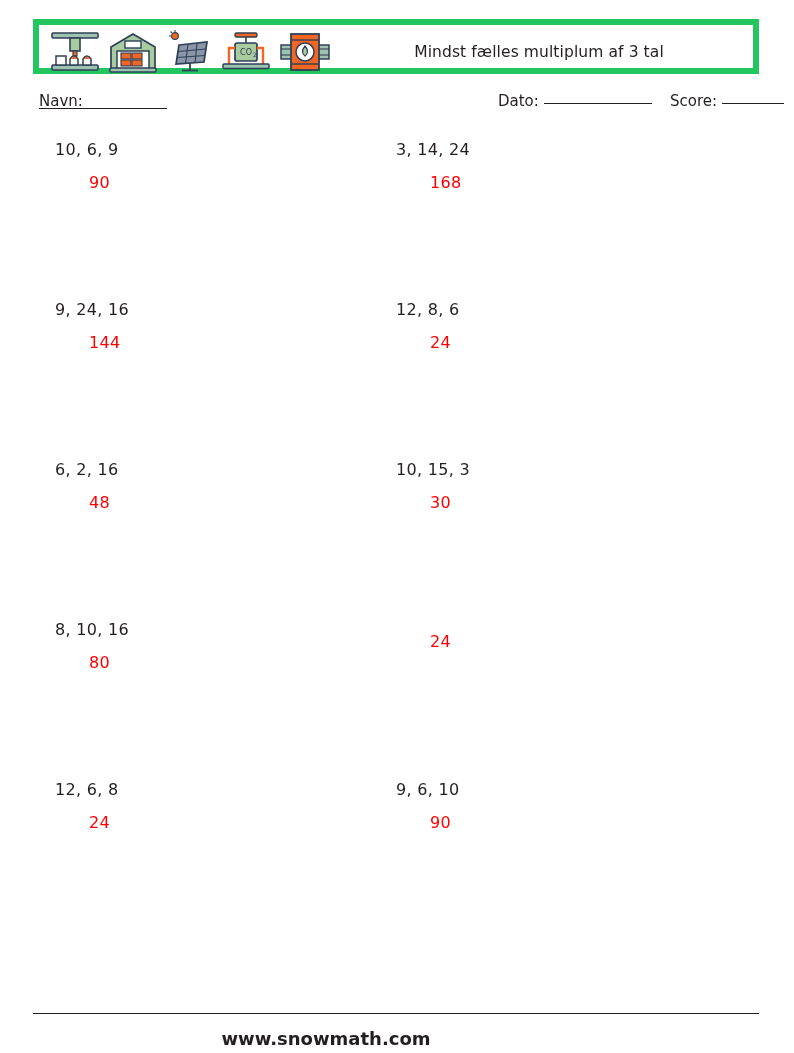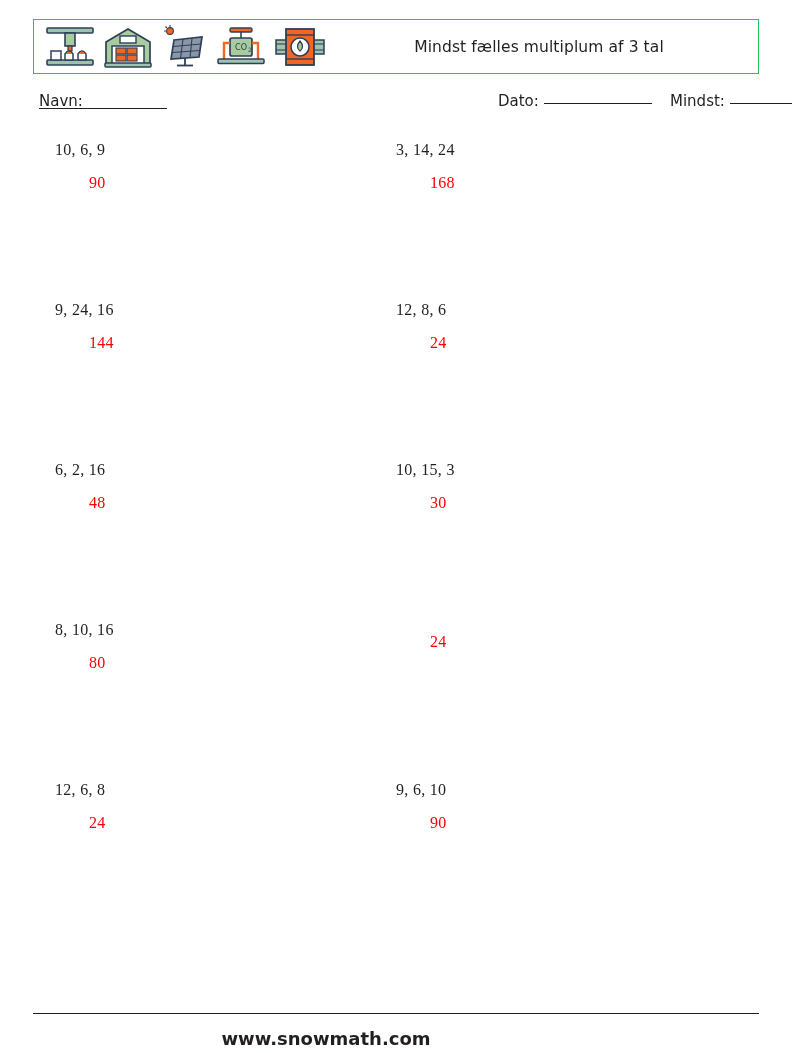--- a/index.html
+++ b/index.html
@@ -16,21 +16,21 @@
     overflow: hidden;
   }
 
   
   .header-box {
     position: absolute;
     left: 33px;
     top: 19px;
     width: 726px;
     height: 55px;
-    border: 1px solid #22c55e;
+    border: 6px solid #22c55e;
     box-sizing: border-box;
   }
   .icon-strip {
     position: absolute;
     left: 8px;
     top: 3px;
     height: 48px;
     display: flex;
     align-items: center;
     gap: 4px;
@@ -91,21 +91,20 @@
     width: 726px;
   }
   .prow {
     display: flex;
     height: 160px;
   }
   .pcell {
     width: 363px;
     box-sizing: border-box;
     position: relative;
-    font-family: Liberation Serif, serif;
   }
   .pcell.left  { padding-left: 11px; }
   .pcell.right { padding-left: 381px; }
   .pcell.right { padding-left: 0; }
   .pcell .inner { position: relative; }
   .pcell.left .inner  { margin-left: 11px; }
   .pcell.right .inner { }
 
   .question {
     font-size: 16px;
@@ -236,21 +235,21 @@
     <span class="meta-label">Navn:</span>
     <span class="rule rule-name"></span>
   </div>
 
   <div class="meta-item meta-date">
     <span class="meta-label">Dato:</span>
     <span class="rule rule-date"></span>
   </div>
 
   <div class="meta-item meta-score">
-    <span class="meta-label">Mindst:</span>
+    <span class="meta-label">Score:</span>
     <span class="rule rule-score"></span>
   </div>
 
 </div>
 
 <div class="problems">
 
   <div class="prow">
     <div class="pcell left">
       <div class="inner">

